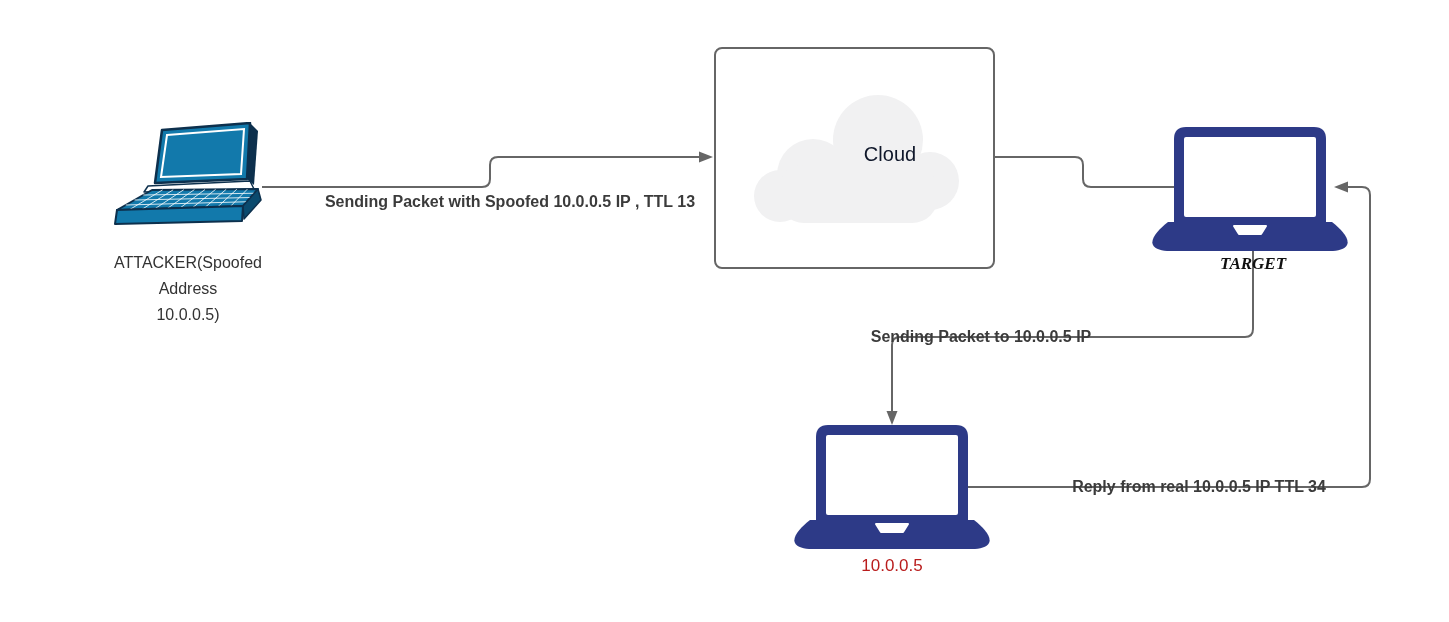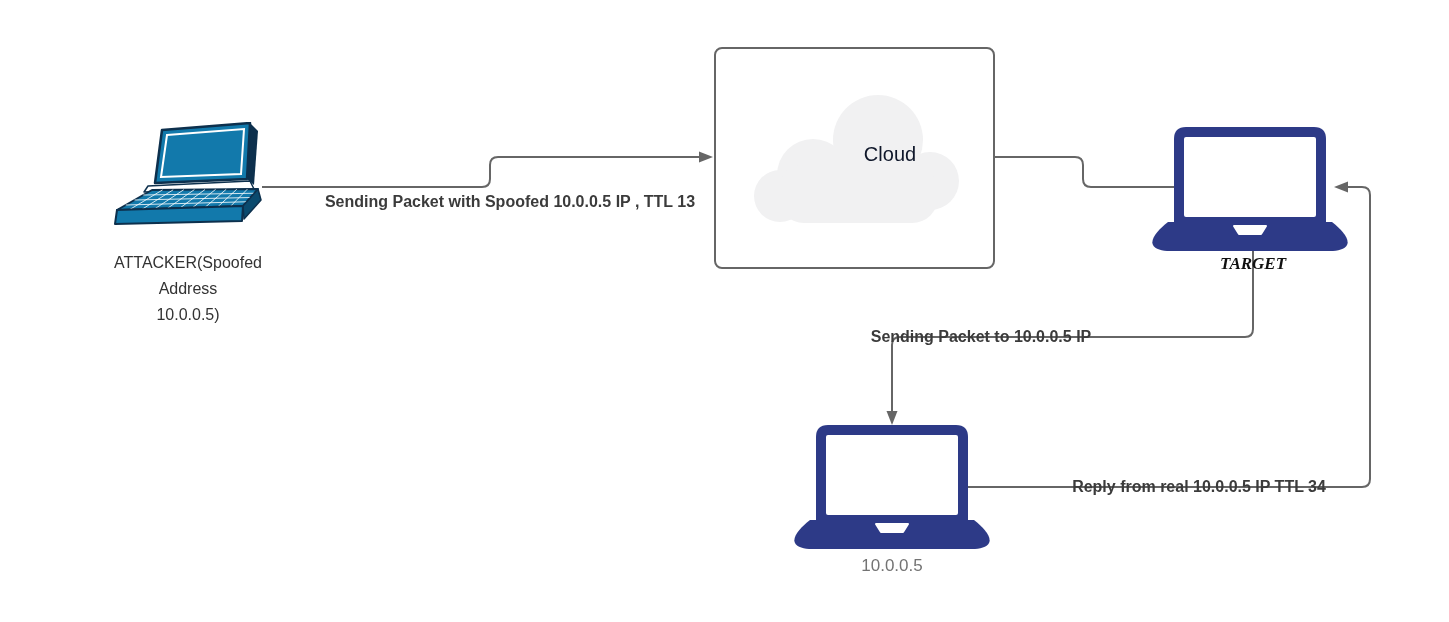--- a/index.html
+++ b/index.html
@@ -17,21 +17,21 @@
   .lbl{position:absolute;z-index:4;text-align:center;white-space:nowrap;
        transform:translateX(-50%);}
   .edge-lbl{font-size:16px;font-weight:bold;color:#3b3b3b;}
   .edge-lbl-1{left:498px;top:193px;margin-left:12px;}
   .edge-lbl-3{left:981px;top:328px;}
   .edge-lbl-4{left:1199px;top:478px;}
   .node-lbl{color:#333333;}
   .attacker-lbl{left:188px;top:250px;font-size:16px;line-height:26px;white-space:pre-line;}
   .cloud-lbl{left:855px;top:143px;font-size:20px;color:#0f172a;margin-left:35px;}
   .target-lbl{left:1253px;top:254px;font-size:17px;font-weight:bold;font-style:italic;color:#111111;font-family:Liberation Serif, serif;}
-  .realhost-lbl{left:892px;top:556px;font-size:17px;color:#737373;}
+  .realhost-lbl{left:892px;top:556px;font-size:17px;color:#b91c1c;}
 </style>
 </head>
 <body>
 
 <div class="canvas">
 
   <svg width="0" height="0" style="position:absolute" aria-hidden="true">
     <defs>
       <g id="flat-laptop">
         <path d="M34,0 H162 Q174,0 174,12 V97 H22 V12 Q22,0 34,0 Z" fill="#2d3a87"></path>

